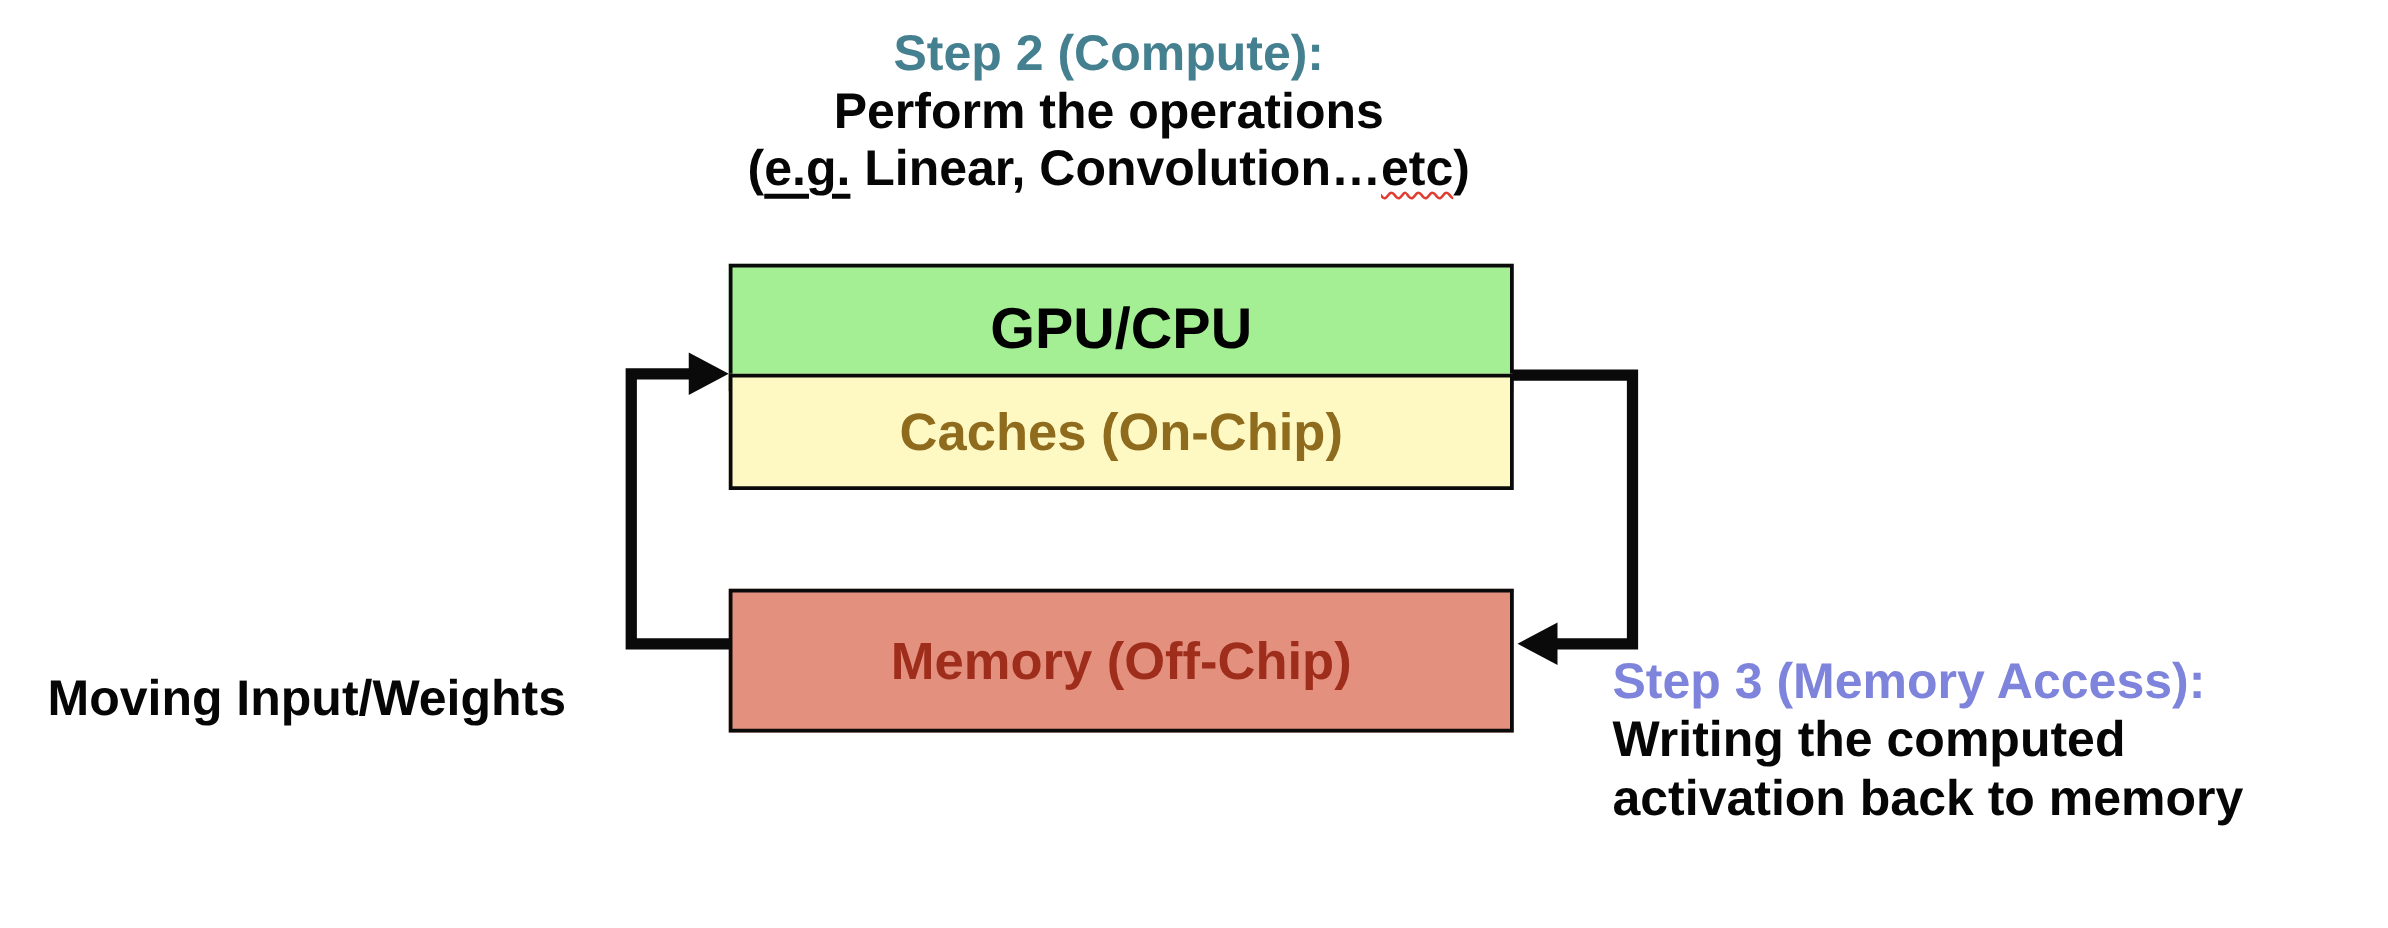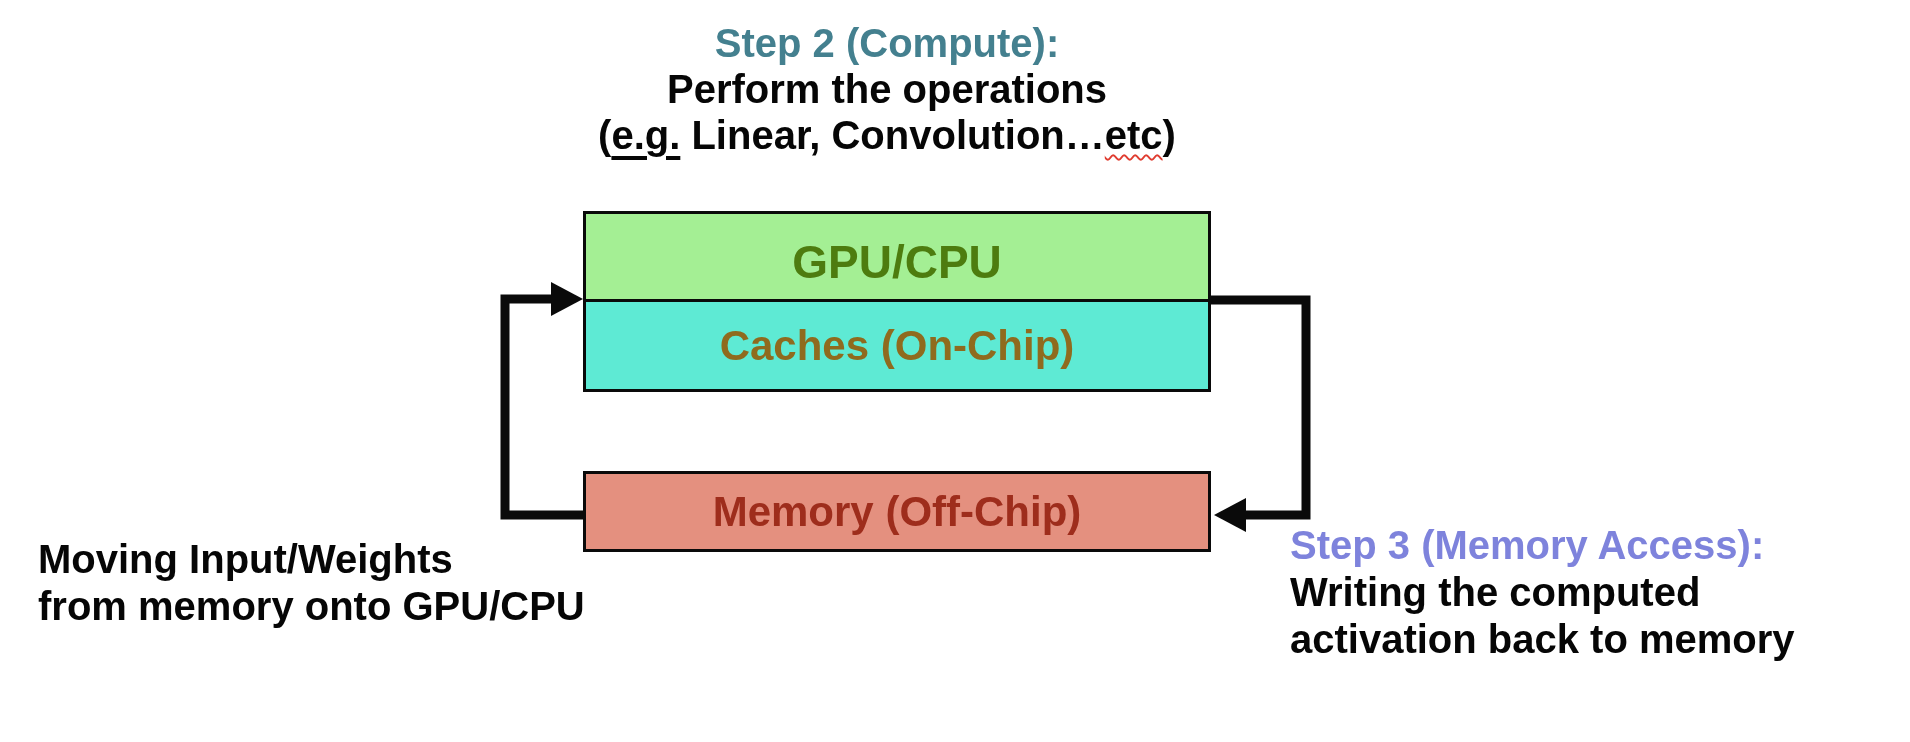--- a/index.html
+++ b/index.html
@@ -55,33 +55,33 @@
     box-sizing: border-box;
     border: 3px solid #0A0A0A;
     display: flex;
     align-items: center;
     justify-content: center;
   }
   .box-gpu {
     top: 211px;
     height: 102px;
     background: #A4EF94;
-    color: #4d7c0f;
+    color: #000000;
     font-size: 46px;
   }
   .box-caches {
     top: 299px;
     height: 93px;
-    background: #5eead4;
+    background: #fef9c3;
     color: #8F6B1E;
     font-size: 42px;
   }
   .box-memory {
     top: 471px;
-    height: 81px;
+    height: 115px;
     background: #E4907F;
     color: #9E2D1C;
     font-size: 42px;
   }
 
   
   .arrows-svg {
     position: absolute;
     left: 0;
     top: 0;
@@ -131,21 +131,20 @@
     </g>
 
     <g>
       <path d="M 1210 300 L 1306 300 L 1306 515 L 1244 515" fill="none" stroke="#0A0A0A" stroke-width="9"></path>
       <polygon points="1214,515 1246,498 1246,532" fill="#0A0A0A"></polygon>
     </g>
   </svg>
 
   <div class="step-block step1-block">
     <div>Moving Input/Weights</div>
-    <div>from memory onto GPU/CPU</div>
   </div>
 
   <div class="step-block step3-block">
     <div class="step-title">Step 3 (Memory Access):</div>
     <div>Writing the computed</div>
     <div>activation back to memory</div>
   </div>
 
 </div>
 

